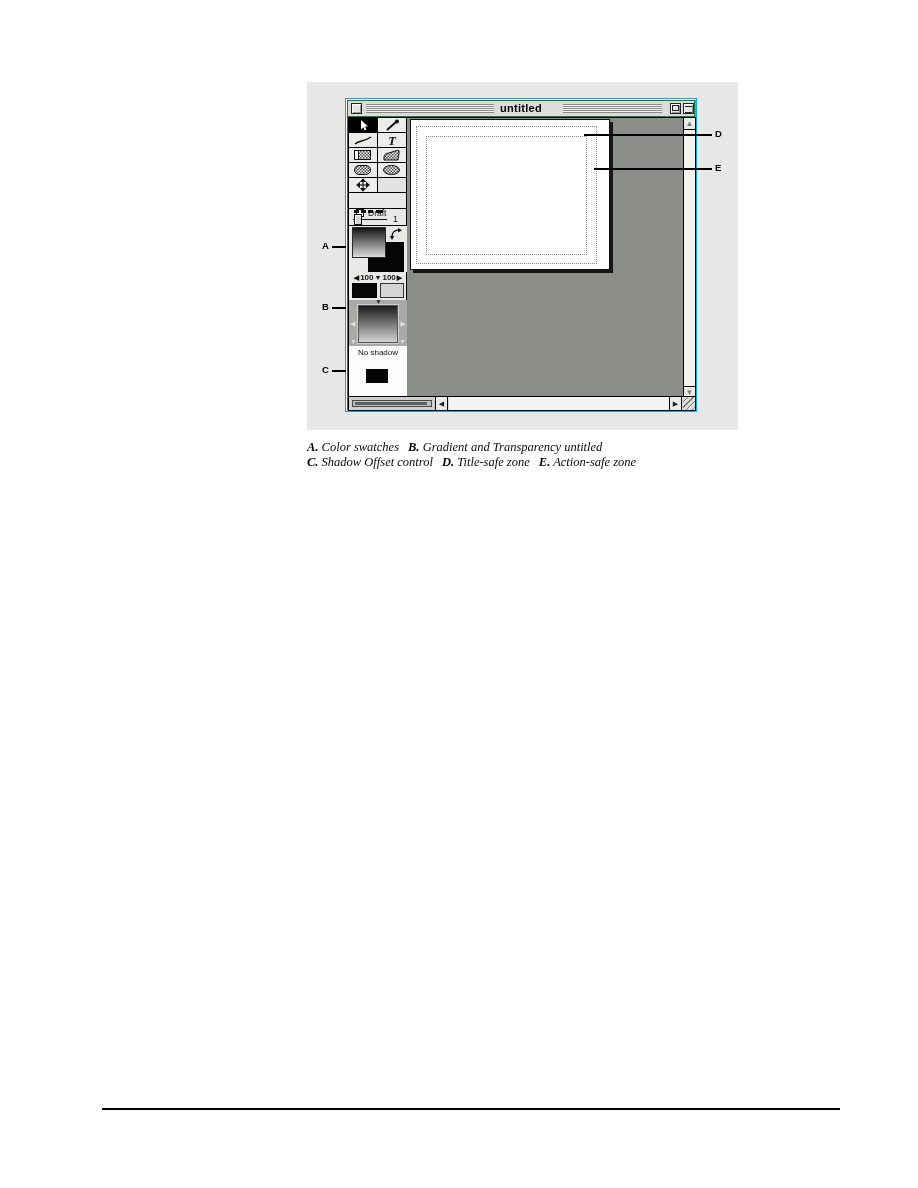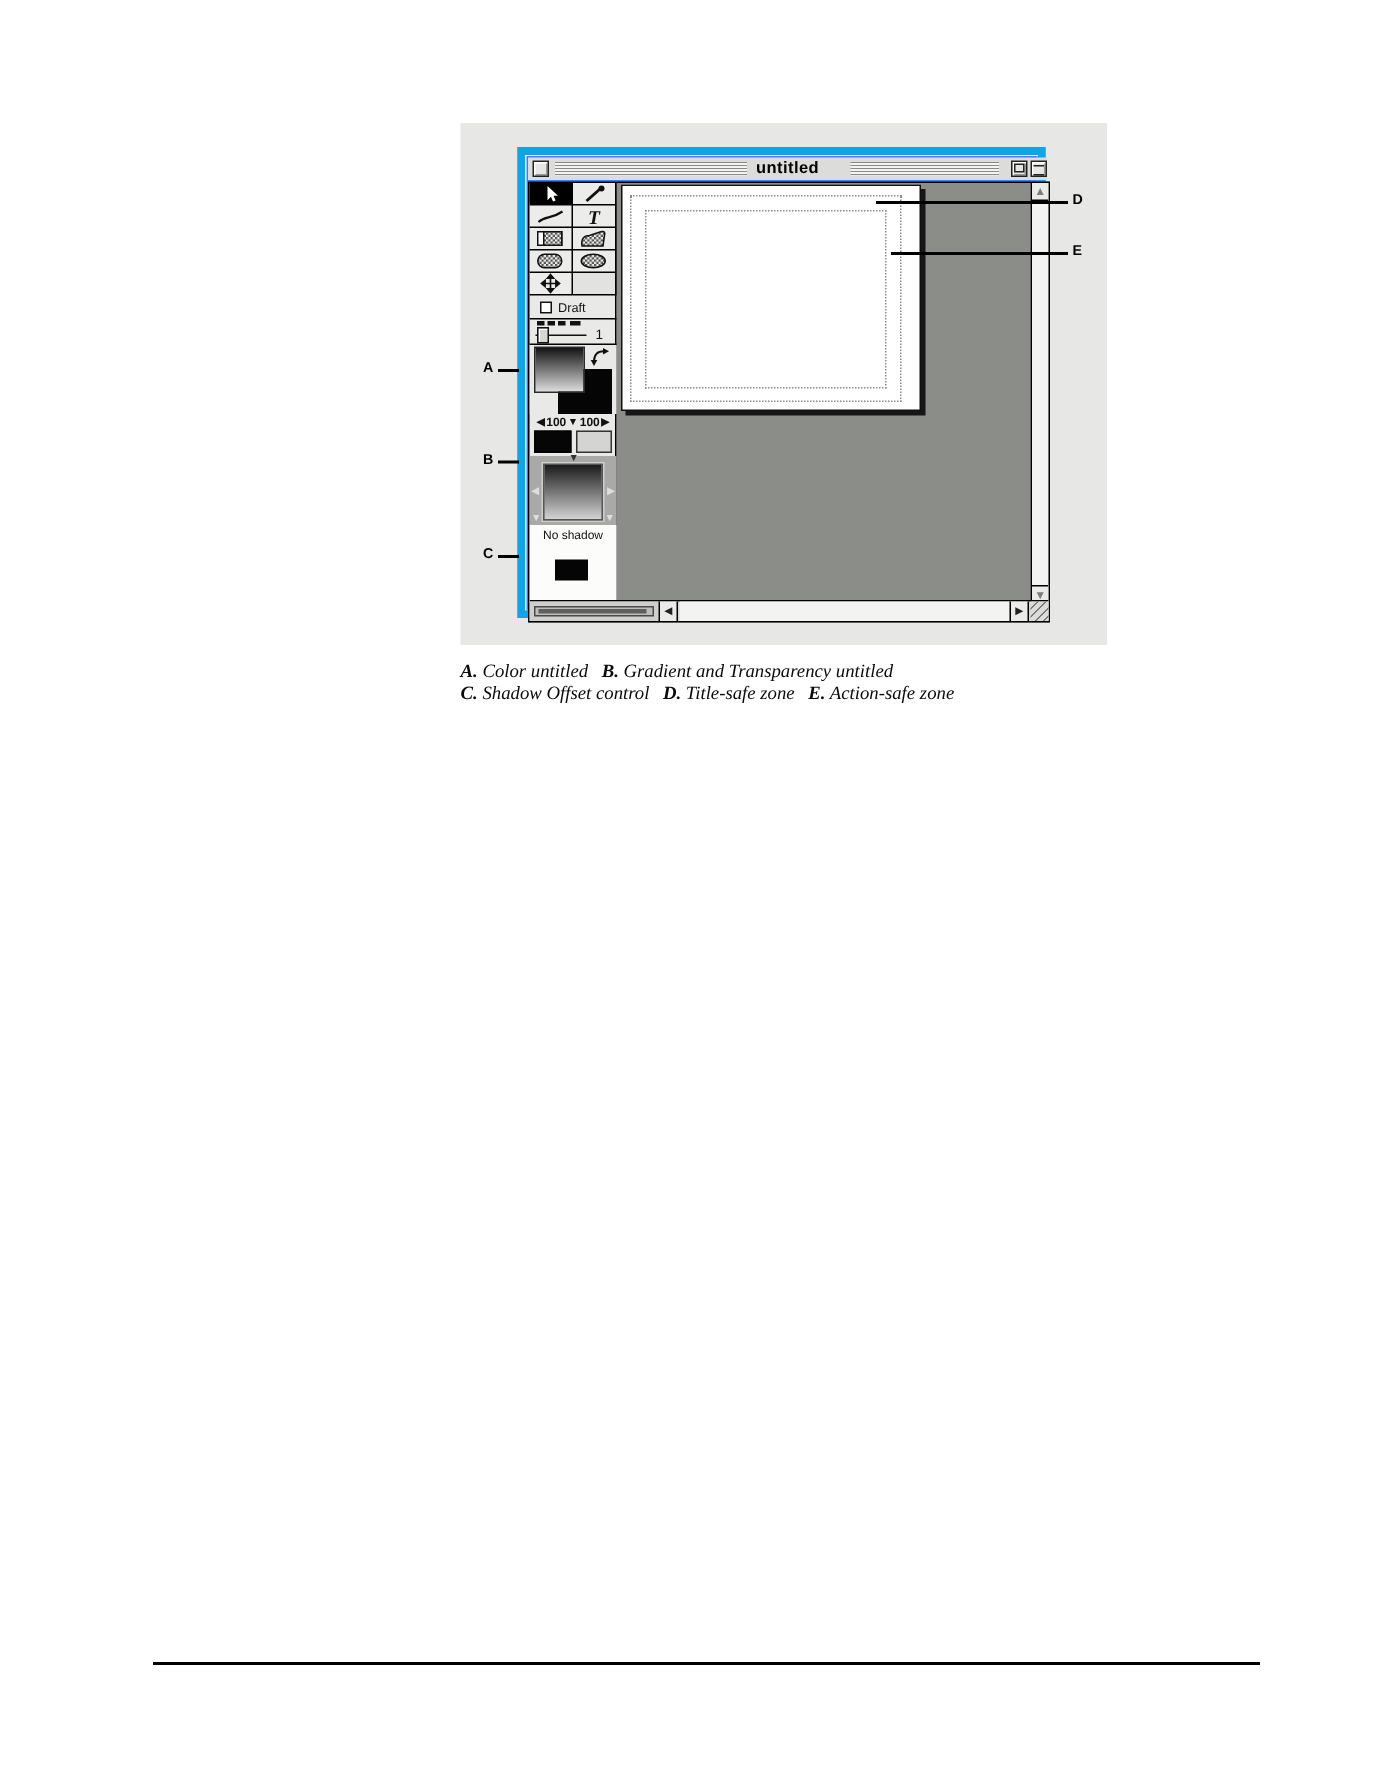--- a/index.html
+++ b/index.html
@@ -4,21 +4,21 @@
 <style>
   * { margin:0; padding:0; box-sizing:border-box; }
   html,body { width:918px; height:1188px; background:#ffffff; font-family:"Liberation Sans", sans-serif; }
   .page { position:relative; width:918px; height:1188px; background:#fff; overflow:hidden; }
 
   
   .figure { position:absolute; left:307px; top:82px; width:431px; height:348px; background:#e7e7e5; }
 
   
   .window { position:absolute; left:38px; top:16px; width:352px; height:314px;
-            background:#3b82f6; border:5px solid #0ea5e9;
+            background:#15803d; border:1px solid #0ea5e9;
             box-shadow: inset 1px 1px 0 #f8f8f6, inset -1px -1px 0 #8f8f8d; }
   .titlebar { position:absolute; left:2px; top:2px; width:346px; height:15px; background:#dcdcda; }
   .tb-box { position:absolute; top:2px; width:11px; height:11px; background:#e6e6e4; border:1px solid #222;
             box-shadow: inset 1px 1px 0 #fff, inset -1px -1px 0 #999; }
   .tb-close { left:3px; }
   .tb-zoom { left:322px; }
   .tb-zoom::after { content:""; position:absolute; left:1px; top:1px; width:5px; height:4px; border:1px solid #222; }
   .tb-collapse { left:335px; }
   .tb-collapse::after { content:""; position:absolute; left:1px; top:2px; width:7px; height:5px;
             border-top:1px solid #222; border-bottom:1px solid #222; }
@@ -39,21 +39,21 @@
   .toolgrid { position:absolute; left:0; top:0; width:58px; height:75px; display:grid;
               grid-template-columns:1fr 1fr; grid-template-rows:repeat(5,1fr);
               background:#000; gap:1px; padding:0 1px 1px 0; }
   .toolcell { background:#ececea; display:flex; align-items:center; justify-content:center; overflow:hidden; }
   .toolcell.selected { background:#000; }
   .toolcell.empty { background:#e2e2e0; }
   .ttool { font-family:"Liberation Serif", serif; font-weight:bold; font-size:13px; font-style:italic; color:#111; line-height:1; }
 
   .sep { position:absolute; left:0; width:58px; height:1px; background:#000; }
 
-  .draft-row { position:absolute; left:0; top:76px; width:58px; height:14px; display:flex; align-items:center; }
+  .draft-row { position:absolute; left:0; top:88px; width:58px; height:14px; display:flex; align-items:center; }
   .draft-check { width:8px; height:8px; border:1px solid #111; background:#fff; margin-left:7px; }
   .draft-label { font-size:8.5px; color:#111; margin-left:4px; }
 
   .slider-row { position:absolute; left:0; top:91px; width:58px; height:17px; }
   .dash { position:absolute; top:1px; height:3px; background:#111; }
   .slider-line { position:absolute; left:4px; top:10px; width:34px; height:1px; background:#111; }
   .slider-handle { position:absolute; left:5px; top:5px; width:8px; height:11px; background:#d6d6d4;
                    border:1px solid #111; box-shadow: inset 1px 1px 0 #fff; }
   .slider-value { position:absolute; right:9px; top:5px; font-size:9px; color:#111; }
 
@@ -317,21 +317,21 @@
     <div class="callout-line" style="left:277px; top:52px; width:128px;"></div>
     <div class="callout-label" style="left:408px; top:46px;">D</div>
 
     <div class="callout-line" style="left:287px; top:86px; width:118px;"></div>
     <div class="callout-label" style="left:408px; top:80px;">E</div>
 
   </div>
 
   <div class="caption">
     <div>
-      <span class="cap-item"><b>A.</b> <span>Color untitled</span></span><span class="cap-item"><b>B.</b> <span>Gradient and Transparency untitled</span></span>
+      <span class="cap-item"><b>A.</b> <span>Color swatches</span></span><span class="cap-item"><b>B.</b> <span>Gradient and Transparency untitled</span></span>
     </div>
     <div>
       <span class="cap-item"><b>C.</b> <span>Shadow Offset control</span></span><span class="cap-item"><b>D.</b> <span>Title-safe zone</span></span><span class="cap-item"><b>E.</b> <span>Action-safe zone</span></span>
     </div>
   </div>
 
   <div class="footer-rule"></div>
 
 </div>
 

